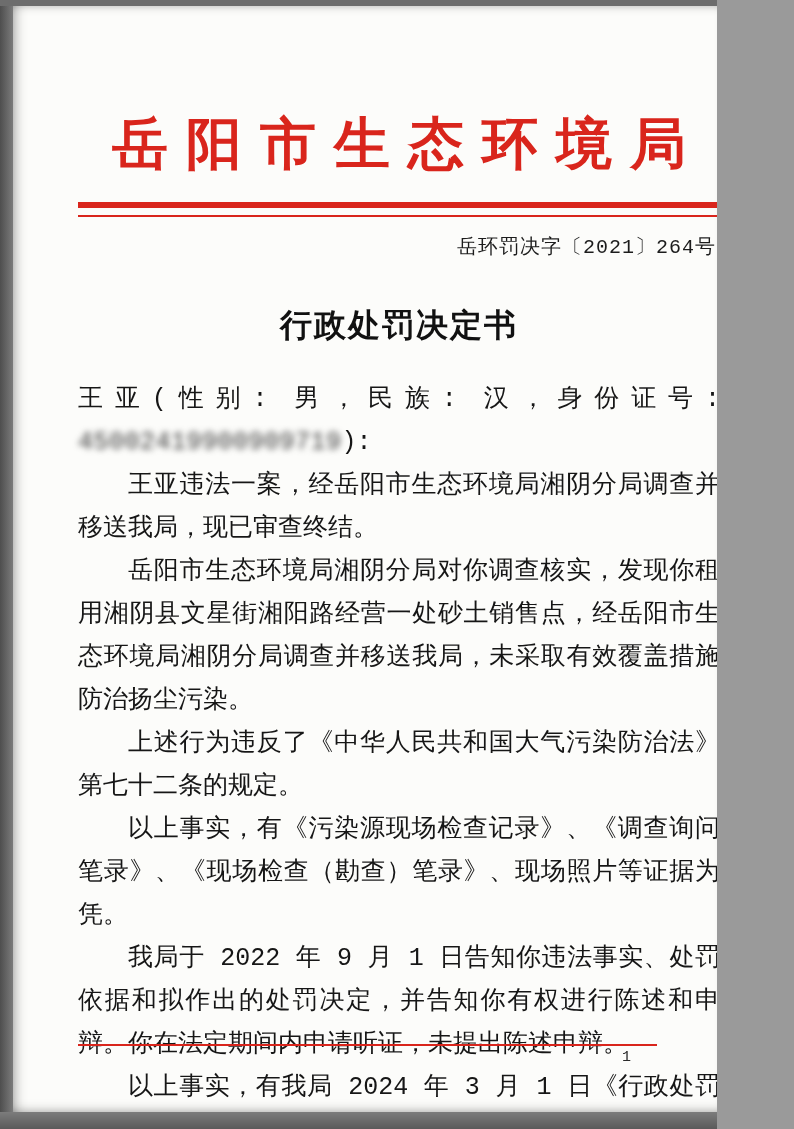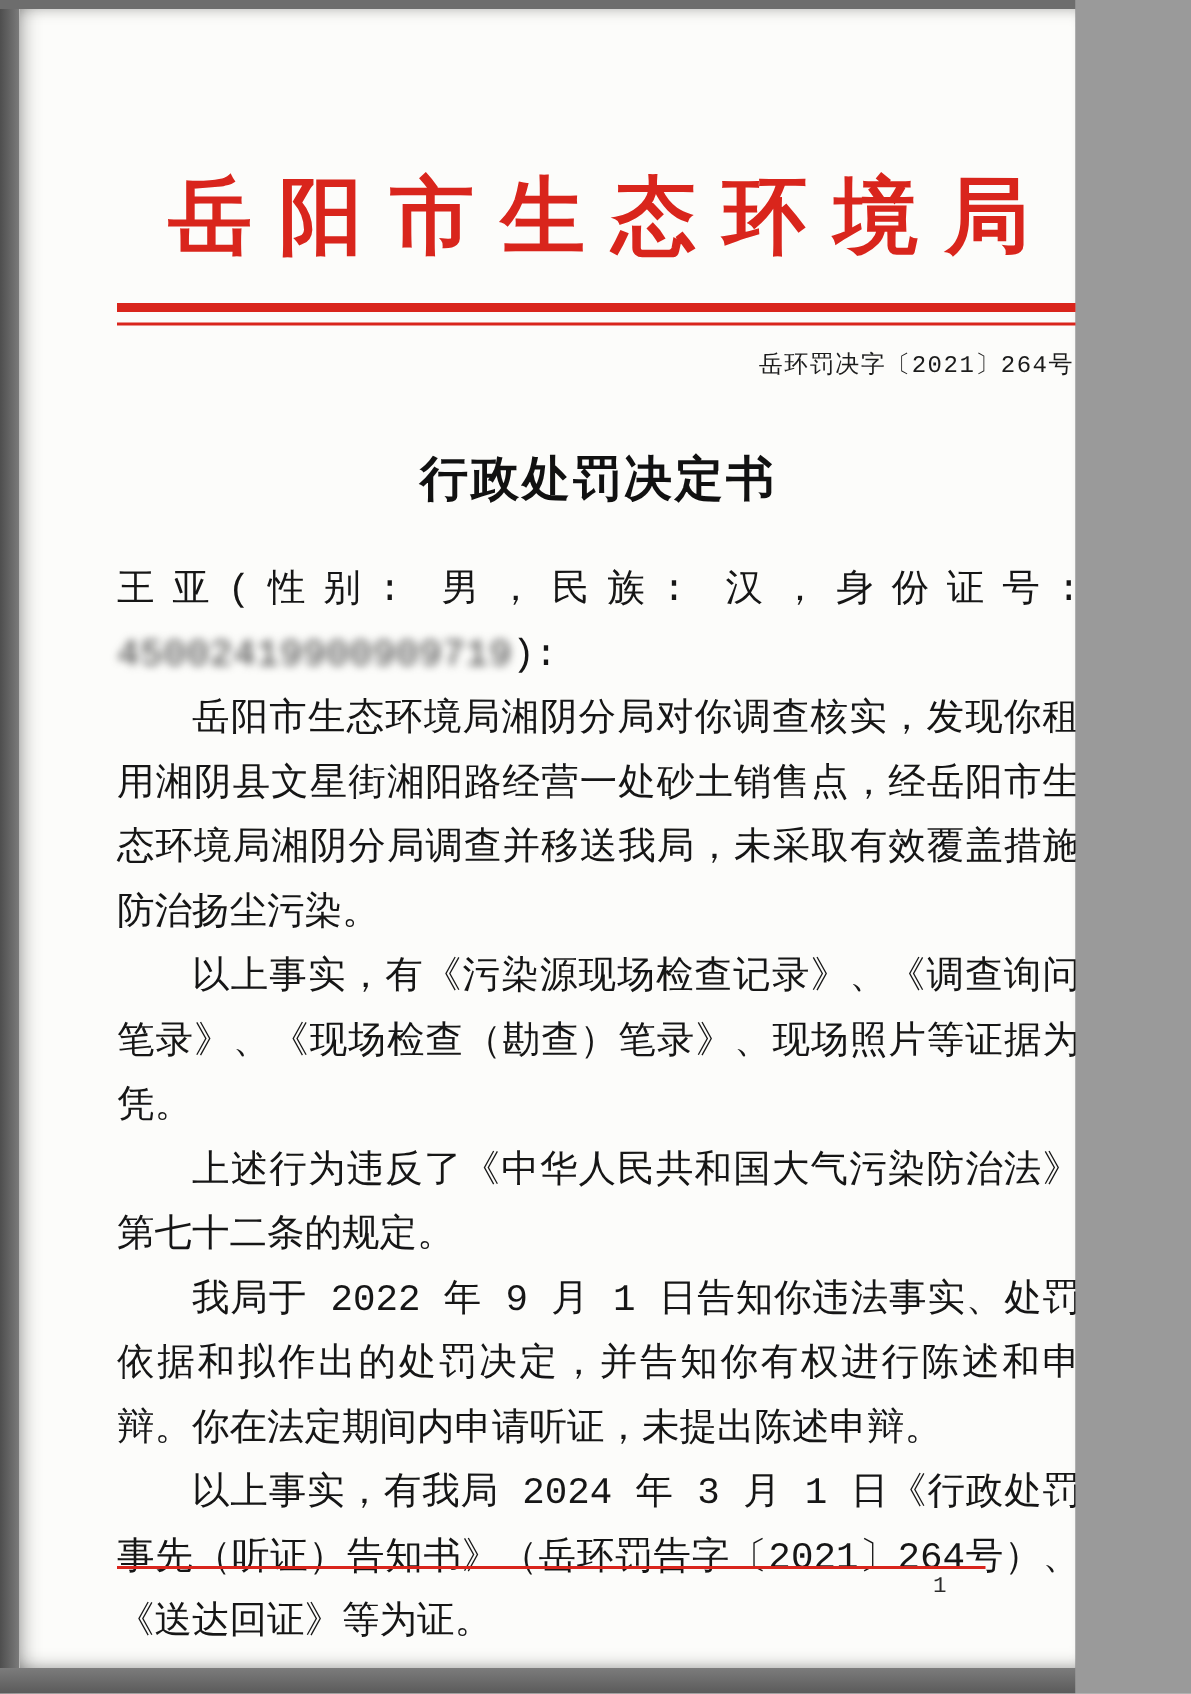--- a/index.html
+++ b/index.html
@@ -65,21 +65,21 @@
     height: 6px;
     margin-top: 22px;
   }
   .rule.thin {
     height: 2px;
     margin-top: 7px;
   }
   .doc-number {
     margin-top: 16px;
     text-align: right;
-    font-size: 16px;
+    font-size: 20px;
     color: #1c1c1c;
     letter-spacing: 1px;
     padding-right: 4px;
   }
   .doc-title {
     margin: 44px 0 0 0;
     text-align: center;
     font-size: 32px;
     font-weight: bold;
     color: #111;
@@ -134,27 +134,28 @@
       <div class="rule thick"></div>
       <div class="rule thin"></div>
 
       <div class="doc-number">岳环罚决字〔2021〕264号</div>
 
       <h2 class="doc-title">行政处罚决定书</h2>
 
       <div class="body-text">
         <p class="no-indent"><span>王亚(性别: 男，民族: 汉，身份证号: </span><span class="redacted">45002419900909719</span><span>):</span></p>
 
+        <p>王亚违法一案，经岳阳市生态环境局湘阴分局调查并移送我局，现已审查终结。</p>
 
 
         <p>岳阳市生态环境局湘阴分局对你调查核实，发现你租用湘阴县文星街湘阳路经营一处砂土销售点，经岳阳市生态环境局湘阴分局调查并移送我局，未采取有效覆盖措施防治扬尘污染。</p>
 
+        <p>上述行为违反了《中华人民共和国大气污染防治法》第七十二条的规定。</p>
+
         <p>以上事实，有《污染源现场检查记录》、《调查询问笔录》、《现场检查（勘查）笔录》、现场照片等证据为凭。</p>
-
-        <p>上述行为违反了《中华人民共和国大气污染防治法》第七十二条的规定。</p>
 
         <p>我局于 2022 年 9 月 1 日告知你违法事实、处罚依据和拟作出的处罚决定，并告知你有权进行陈述和申辩。你在法定期间内申请听证，未提出陈述申辩。</p>
 
         <p>以上事实，有我局 2024 年 3 月 1 日《行政处罚事先（听证）告知书》（岳环罚告字〔2021〕264号）、《送达回证》等为证。</p>
       </div>
 
     </div>
 
     <div class="footer">
       <div class="footer-rule"></div>

